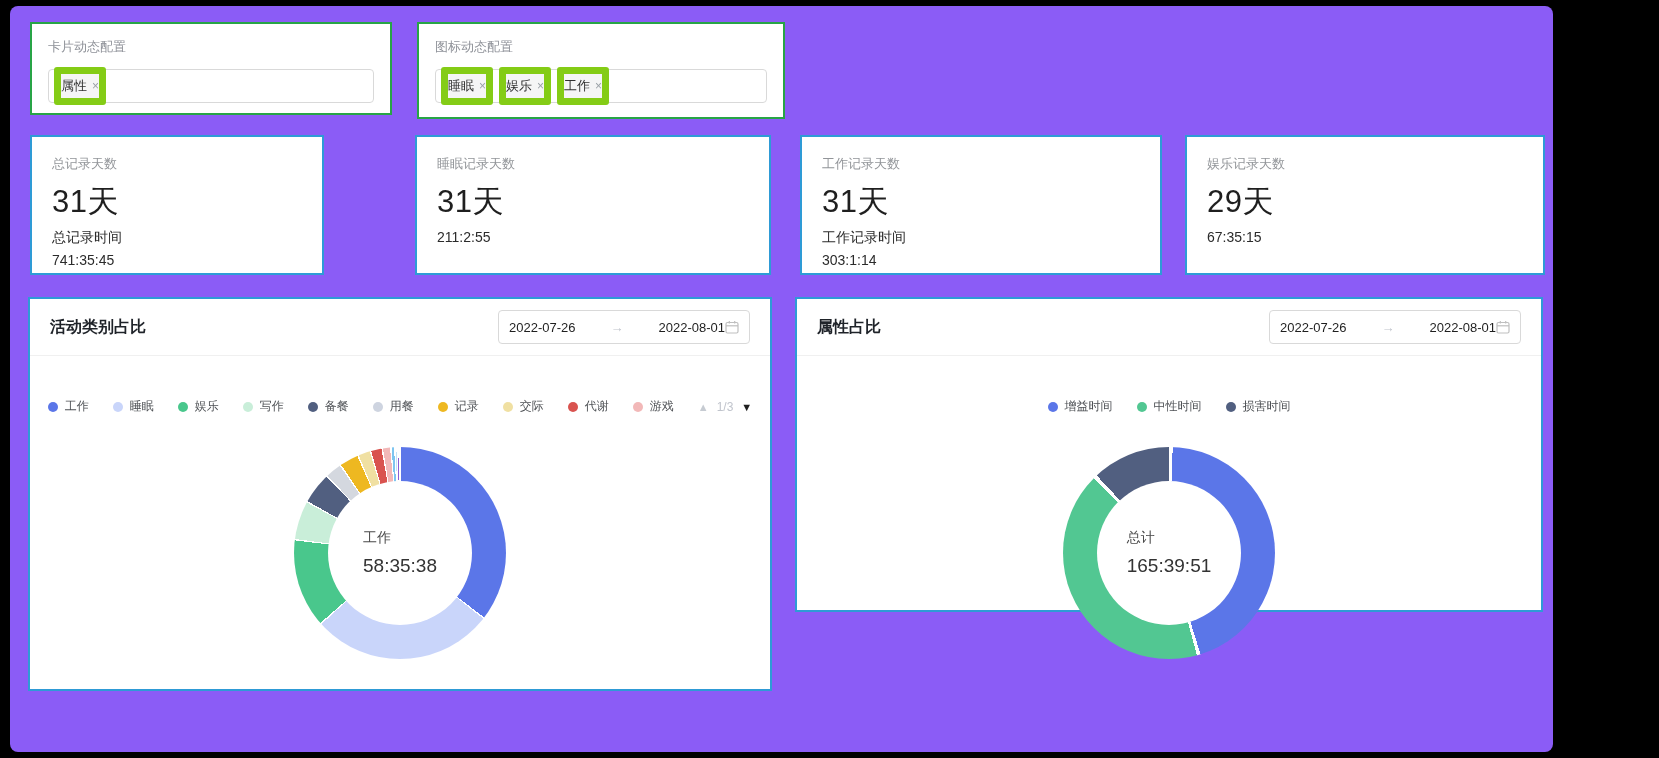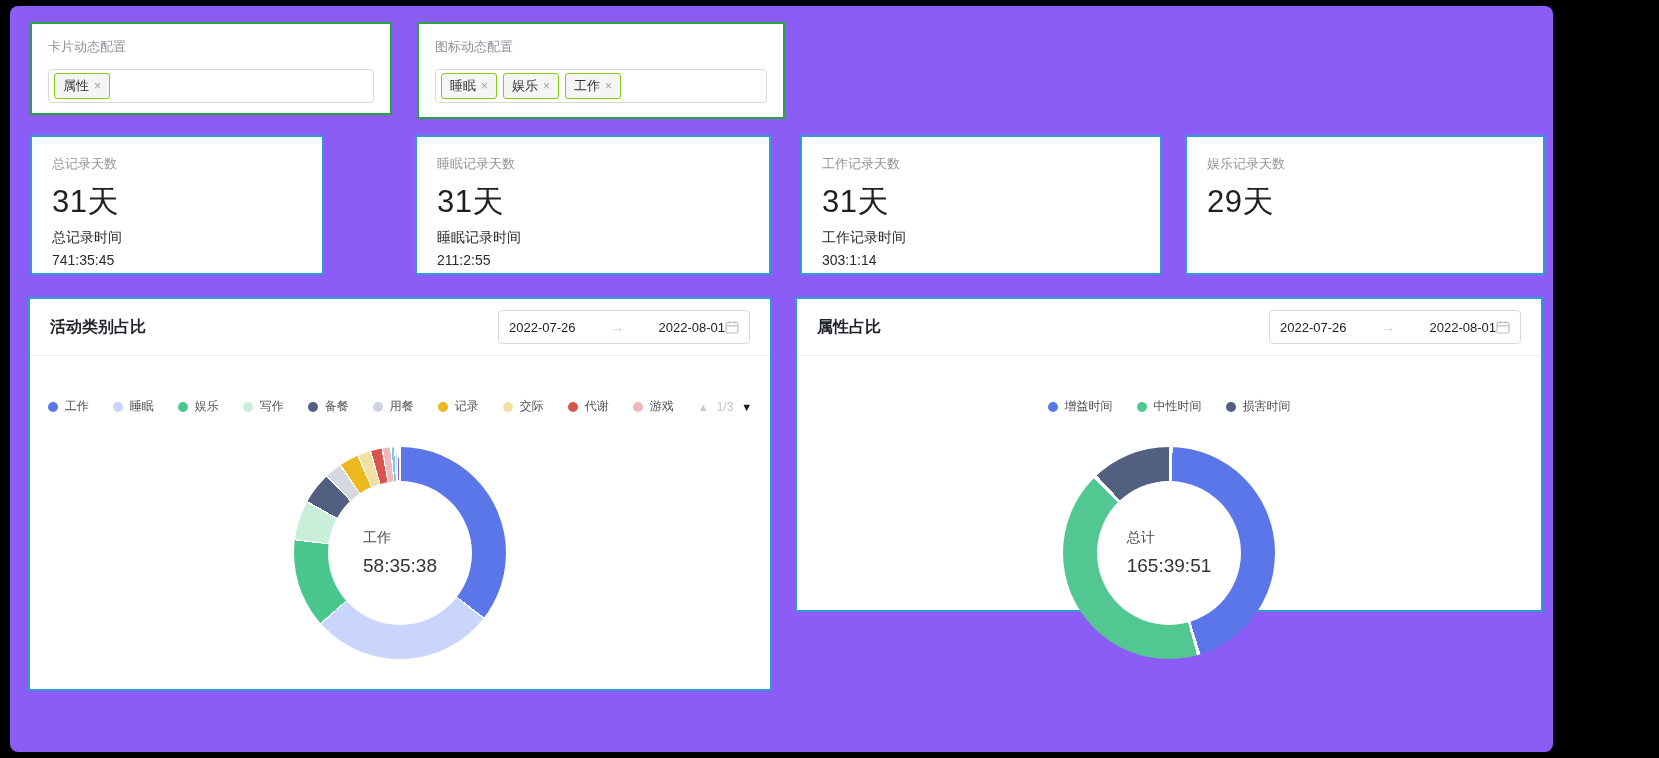--- a/index.html
+++ b/index.html
@@ -8,22 +8,22 @@
           background:#8b5cf6; border-radius:8px; overflow:hidden; }
   .card { position:absolute; background:#fff; }
   .g-border { border:2px solid var(--green,#28a446); }
   .b-border { border:2px solid var(--blue,#2e9bd6); }
 
   
   .cfg-card { padding:14px 16px; }
   .cfg-label { font-size:13px; color:#8f9299; }
   .cfg-input { margin-top:13px; height:34px; border:1px solid #d9d9d9; border-radius:4px;
                background:#fff; display:flex; align-items:center; padding:0 5px; gap:6px; }
-  .tag { display:inline-flex; align-items:center; gap:5px; background:#f5f5f6; border:1px solid #84cc16;
-         border-radius:3px; padding:3px 8px; font-size:13px; color:#303030; }
+  .tag { display:inline-flex; align-items:center; gap:5px; background:#f5f5f6; border:7px solid #84cc16;
+         border-radius:3px; padding:3px 0; font-size:13px; color:#303030; }
   .tag-x { color:#9aa0a6; font-size:12px; cursor:pointer; line-height:1; }
 
   
   .stat-card { padding:18px 20px; }
   .stat-label { font-size:13px; color:#929599; }
   .stat-days { font-size:31px; color:#1f1f1f; font-weight:500; margin:8px 0 6px; letter-spacing:.5px; }
   .stat-time-label { font-size:14px; color:#2b2b2b; margin-bottom:5px; }
   .stat-time { font-size:14px; color:#2b2b2b; }
 
   
@@ -92,34 +92,34 @@
   <div class="card b-border stat-card" style="left:20px; top:129px; width:294px; height:140px;">
     <div class="stat-label">总记录天数</div>
     <div class="stat-days">31天</div>
     <div class="stat-time-label">总记录时间</div>
     <div class="stat-time">741:35:45</div>
   </div>
 
   <div class="card b-border stat-card" style="left:405px; top:129px; width:356px; height:140px;">
     <div class="stat-label">睡眠记录天数</div>
     <div class="stat-days">31天</div>
-    <div class="stat-time-label">睡眠记录时间</div>
     <div class="stat-time">211:2:55</div>
   </div>
 
   <div class="card b-border stat-card" style="left:790px; top:129px; width:362px; height:140px;">
     <div class="stat-label">工作记录天数</div>
     <div class="stat-days">31天</div>
     <div class="stat-time-label">工作记录时间</div>
     <div class="stat-time">303:1:14</div>
   </div>
 
   <div class="card b-border stat-card" style="left:1175px; top:129px; width:360px; height:140px;">
     <div class="stat-label">娱乐记录天数</div>
     <div class="stat-days">29天</div>
+    <div class="stat-time">67:35:15</div>
   </div>
 
   <div class="card b-border chart-card" style="left:18px; top:291px; width:744px; height:394px;">
     <div class="chart-header">
       <div class="chart-title">活动类别占比</div>
       <div class="date-box">
         <span class="date-val">2022-07-26</span>
         <span class="date-arrow">→</span>
         <span class="date-val">2022-08-01</span>
         <span class="cal-icon">

